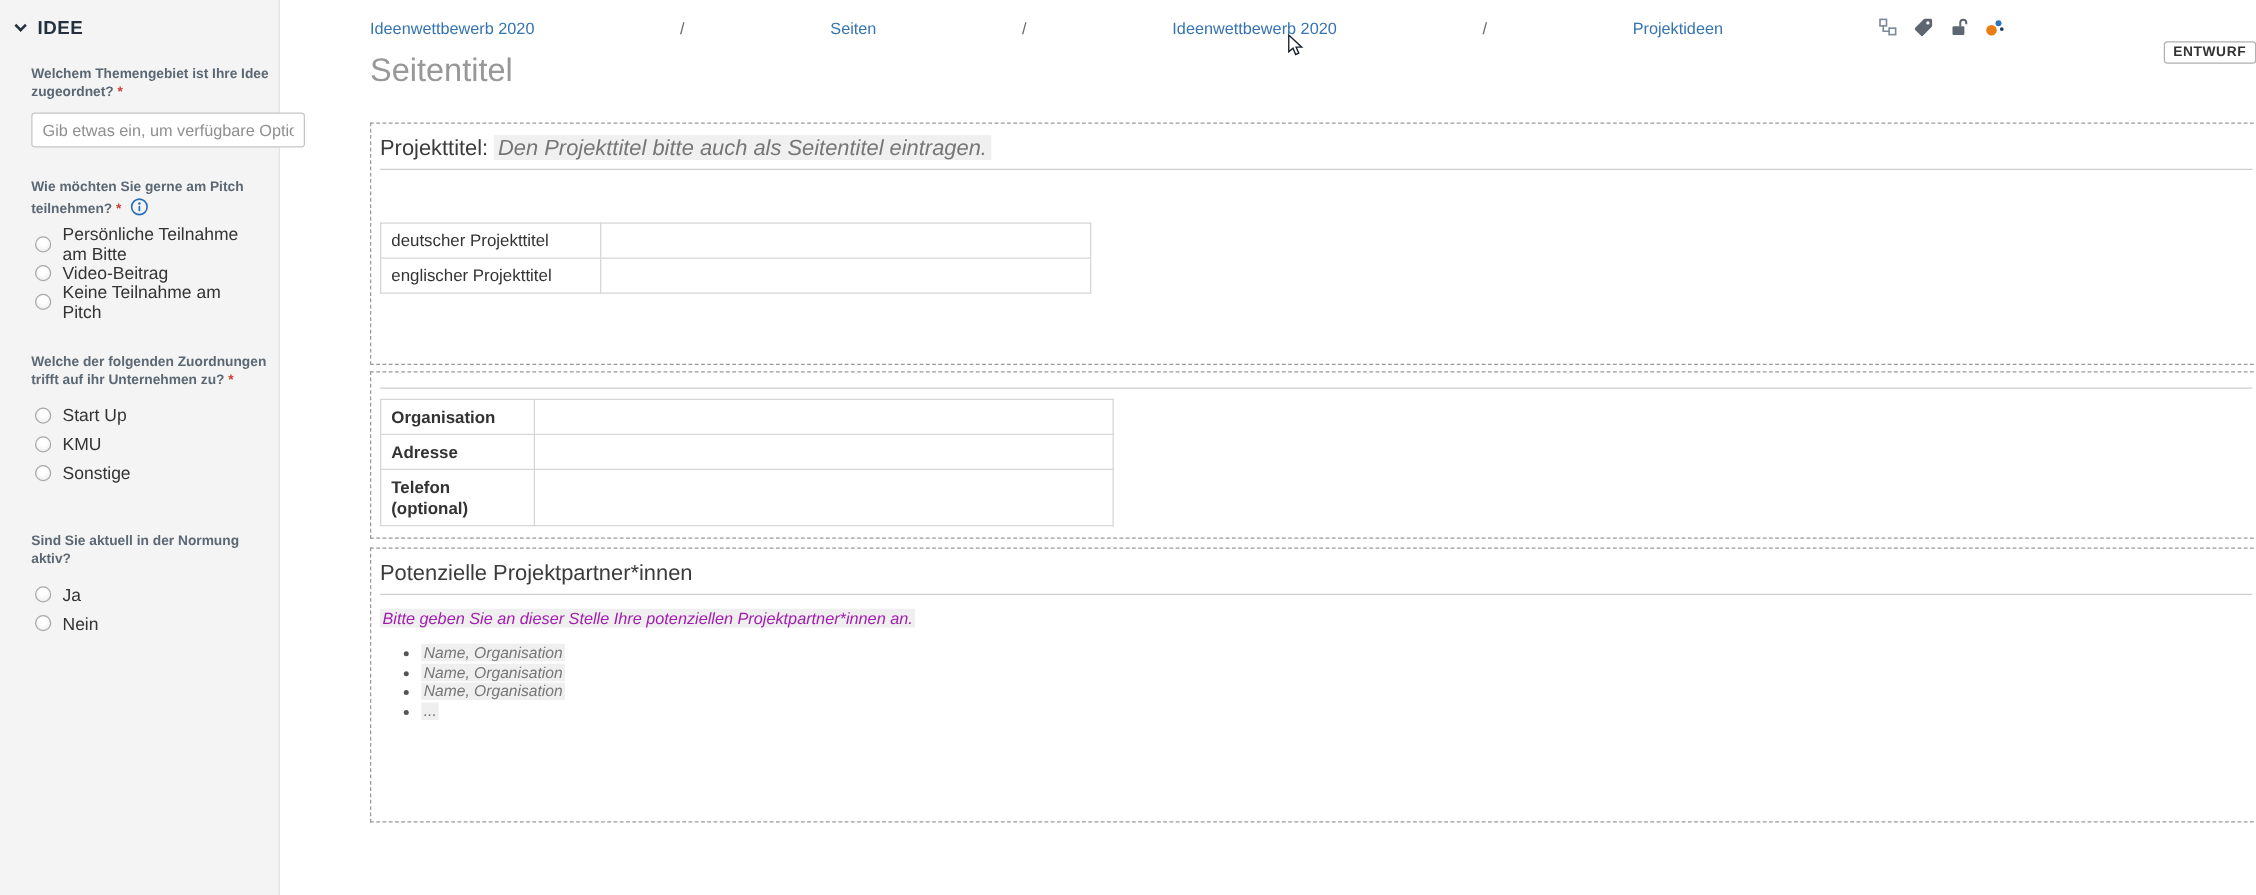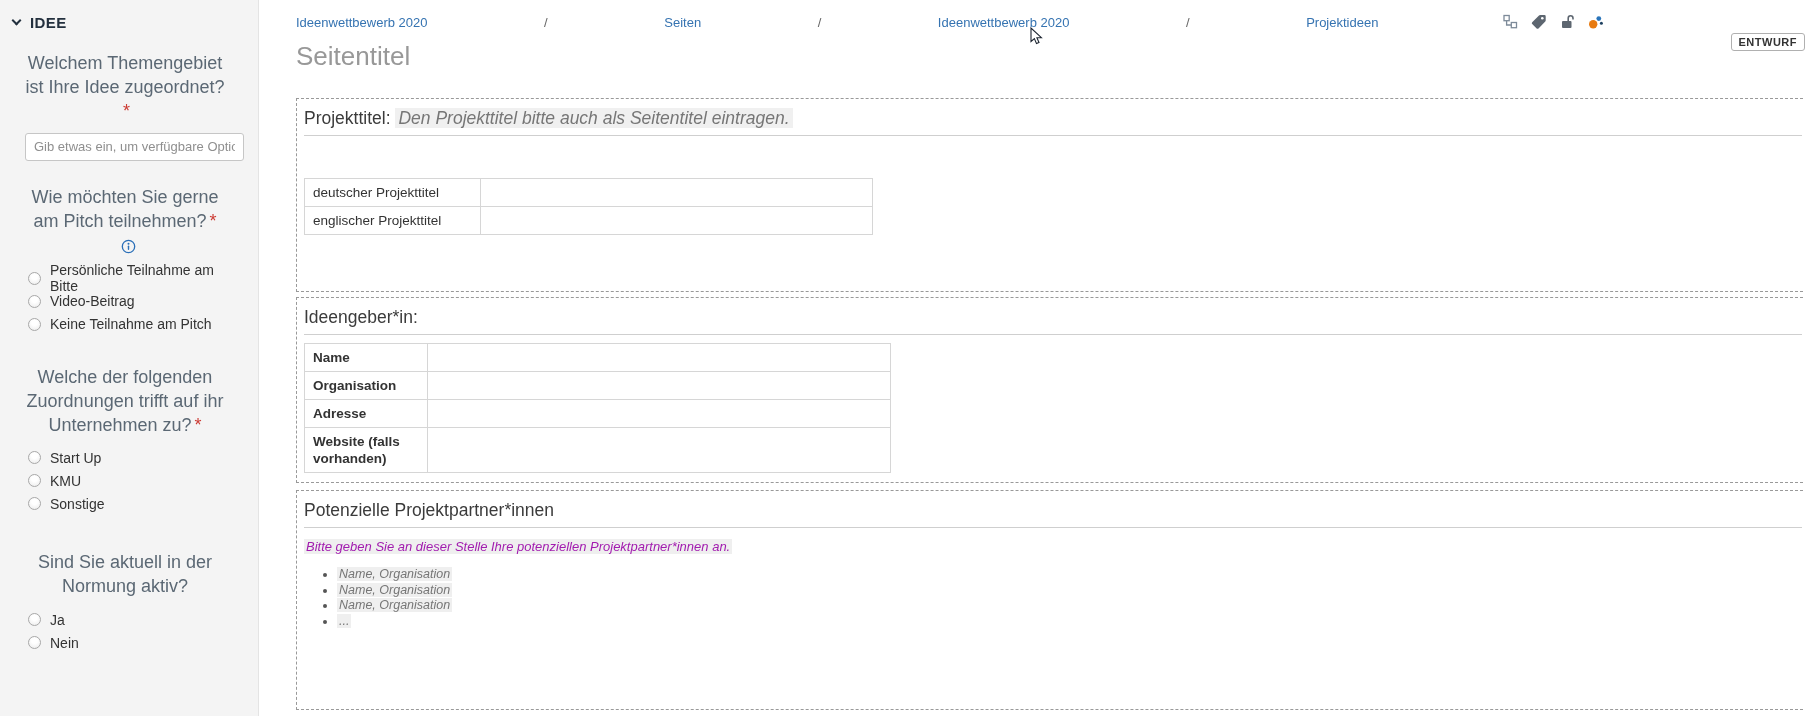--- a/index.html
+++ b/index.html
@@ -1,29 +1,29 @@
 <!DOCTYPE html>
 <html><head>
 <meta charset="utf-8">
 <style>
   * { margin:0; padding:0; box-sizing:border-box; }
   html,body { width:1805px; height:716px; overflow:hidden; background:#fff;
               font-family:"Liberation Sans", sans-serif; }
   body { position:relative; }
 
   
-  .sidebar { position:absolute; left:0; top:0; width:259px; height:716px;
+  .sidebar { position:absolute; left:0; top:0; width:224px; height:716px;
              background:#f4f4f4; border-right:1px solid #e4e4e4;
              padding:14px 14px 0 10px; }
   .sb-head { display:flex; align-items:center; gap:10px; padding-left:3px; }
   .chev { width:7px; height:7px; border-right:2px solid #23303e; border-bottom:2px solid #23303e;
           transform:rotate(45deg); margin-top:-4px; }
   .sb-title { font-size:15px; font-weight:bold; color:#23303e; letter-spacing:.4px; }
   .field { margin-left:15px; }
-  .flabel { font-size:18px; font-weight:normal; color:#5b6874; line-height:1.33; width:200px;text-align:center; }
+  .flabel { font-size:11px; font-weight:bold; color:#5b6874; line-height:1.33; width:200px; }
   .req { color:#cc3b33; margin-left:3px; }
   .f1 { margin-top:21px; }
   .sb-input { display:block; margin-top:9px; width:219px; height:28px;
               border:1px solid #c6c6c6; border-radius:3px; background:#fff;
               padding:0 8px; font-size:13px; font-family:"Liberation Sans",sans-serif; color:#555; }
   .sb-input::placeholder { color:#8f8f8f; opacity:1; }
   .f2 { margin-top:25px; }
   .f3 { margin-top:30px; }
   .f4 { margin-top:36px; }
   .opts { margin-top:9px; }
@@ -197,38 +197,33 @@
       </tr>
       <tr>
         <td class="lbl">englischer Projekttitel</td>
         <td class="val"></td>
       </tr>
     </tbody>
       </table>
   </section>
 
   <section class="box box2">
-    <div class="h2row"><span>Ideengeber*in:</span></div>
     <div class="hr"></div>
     <table class="t2">
       <tbody>
-          <tr>
-        <td class="lbl">Name</td>
-        <td class="val"></td>
-      </tr>
       <tr>
         <td class="lbl">Organisation</td>
         <td class="val"></td>
       </tr>
       <tr>
         <td class="lbl">Adresse</td>
         <td class="val"></td>
       </tr>
       <tr>
-        <td class="lbl">Website (falls vorhanden)</td>
+        <td class="lbl">Telefon (optional)</td>
         <td class="val"></td>
       </tr>
     </tbody>
       </table>
   </section>
 
   <section class="box box3">
     <div class="h2row"><span>Potenzielle Projektpartner*innen</span></div>
     <div class="hr"></div>
     <div class="desc-wrap"><span class="desc">Bitte geben Sie an dieser Stelle Ihre potenziellen Projektpartner*innen an.</span></div>

